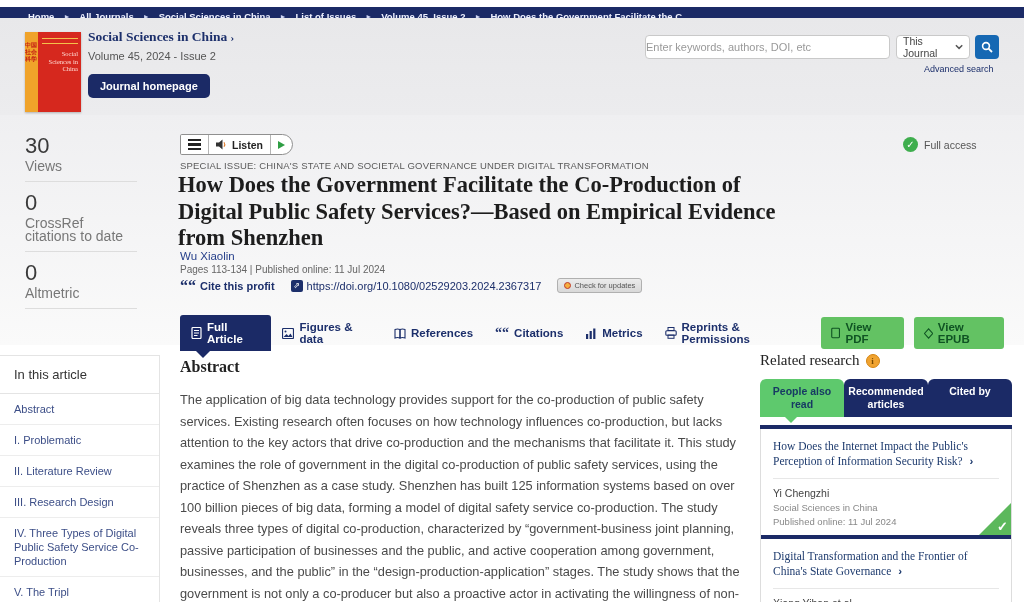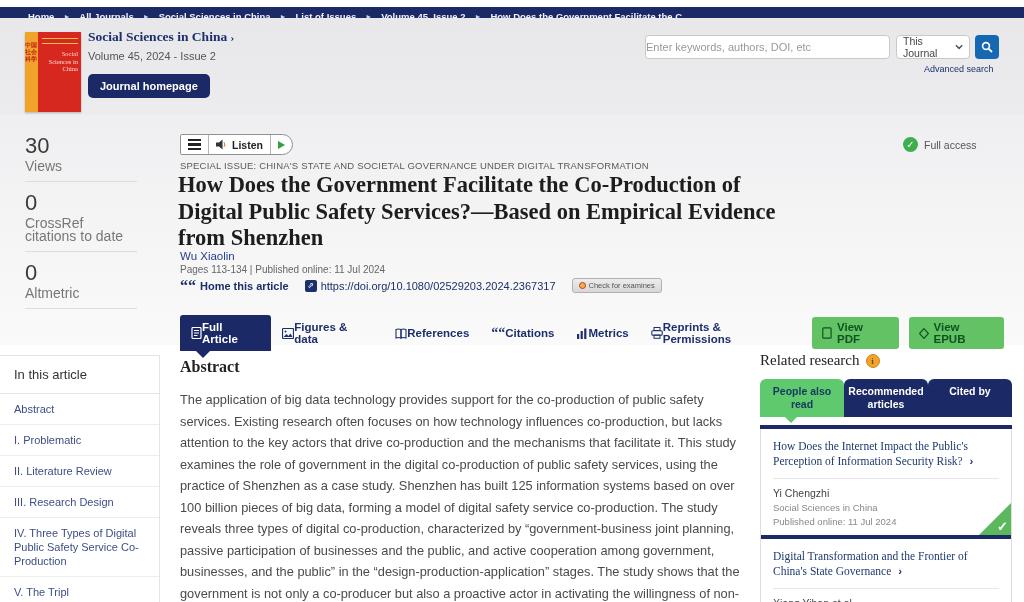--- a/index.html
+++ b/index.html
@@ -99,21 +99,21 @@
   .cite-link { display:flex; align-items:center; gap:4px; font-size:11px; font-weight:bold; color:#1c2f6b; cursor:pointer; }
   .quote-glyph { font-family:"Liberation Serif",serif; font-size:16px; line-height:10px; color:#1c2f6b; }
   .doi-link { display:flex; align-items:center; gap:4px; font-size:11px; color:#1c2f6b; cursor:pointer; }
   .doi-icon { width:12px; height:12px; background:#1c2f6b; border-radius:2px; color:#fff; font-size:8px;
     display:flex; align-items:center; justify-content:center; }
   .check-updates { display:flex; align-items:center; gap:3px; background:linear-gradient(#ececec,#d8d8d8);
     border:1px solid #b0b0b0; border-radius:3px; padding:2px 6px; font-size:7.5px; color:#555; cursor:pointer; }
   .cu-dot { width:7px; height:7px; border-radius:50%; border:1.5px solid #c0392b; background:#f5b041; }
   
   .tabs { position:absolute; left:180px; top:200px; width:824px; display:flex; align-items:center; }
-  .tab { display:flex; align-items:center; font-size:11.5px; font-weight:bold; color:#1c2f6b;
+  .tab { display:flex; align-items:center; gap:5px; font-size:11.5px; font-weight:bold; color:#1c2f6b;
     padding:6px 11px; cursor:pointer; position:relative; }
   .tab.active { background:#1b2a66; color:#fff; border-radius:3px 3px 0 0; }
   .tab.active::after { content:""; position:absolute; left:16px; bottom:-7px; width:0; height:0;
     border-left:7px solid transparent; border-right:7px solid transparent; border-top:7px solid #1b2a66; }
   .tab svg { flex:0 0 auto; }
   .pill-btn { display:flex; align-items:center; gap:5px; background:#63c263; color:#0f5323;
     font-size:11.5px; font-weight:bold; padding:4px 10px; border-radius:3px; cursor:pointer; margin-left:10px; }
   .tabs .spacer { flex:1; }
   
   .toc { position:absolute; left:0; top:355px; width:160px; height:260px; background:#fff;
@@ -243,29 +243,29 @@
     </div>
 
     <div class="special">SPECIAL ISSUE: CHINA'S STATE AND SOCIETAL GOVERNANCE UNDER DIGITAL TRANSFORMATION</div>
     <h1 class="title">How Does the Government Facilitate the Co-Production of Digital Public Safety Services?—Based on Empirical Evidence from Shenzhen</h1>
     <div class="author">Wu Xiaolin</div>
     <div class="pages">Pages 113-134 | Published online: 11 Jul 2024</div>
 
     <div class="cite-row">
       <div class="cite-link">
         <span class="quote-glyph">““</span>
-        <span>Home this article</span>
+        <span>Cite this profit</span>
       </div>
       <div class="doi-link">
         <span class="doi-icon">⇗</span>
         <span>https://doi.org/10.1080/02529203.2024.2367317</span>
       </div>
       <div class="check-updates">
         <span class="cu-dot"></span>
-        <span>Check for examines</span>
+        <span>Check for updates</span>
       </div>
     </div>
 
     <div class="tabs">
       <div class="tab active">
         <svg width="11" height="12" viewBox="0 0 11 12">
             <rect x="1" y="0.5" width="9" height="11" rx="1" fill="none" stroke="currentColor" stroke-width="1.2"></rect>
             <line x1="3" y1="3.5" x2="8" y2="3.5" stroke="currentColor"></line>
             <line x1="3" y1="6" x2="8" y2="6" stroke="currentColor"></line>
             <line x1="3" y1="8.5" x2="6.5" y2="8.5" stroke="currentColor"></line>

